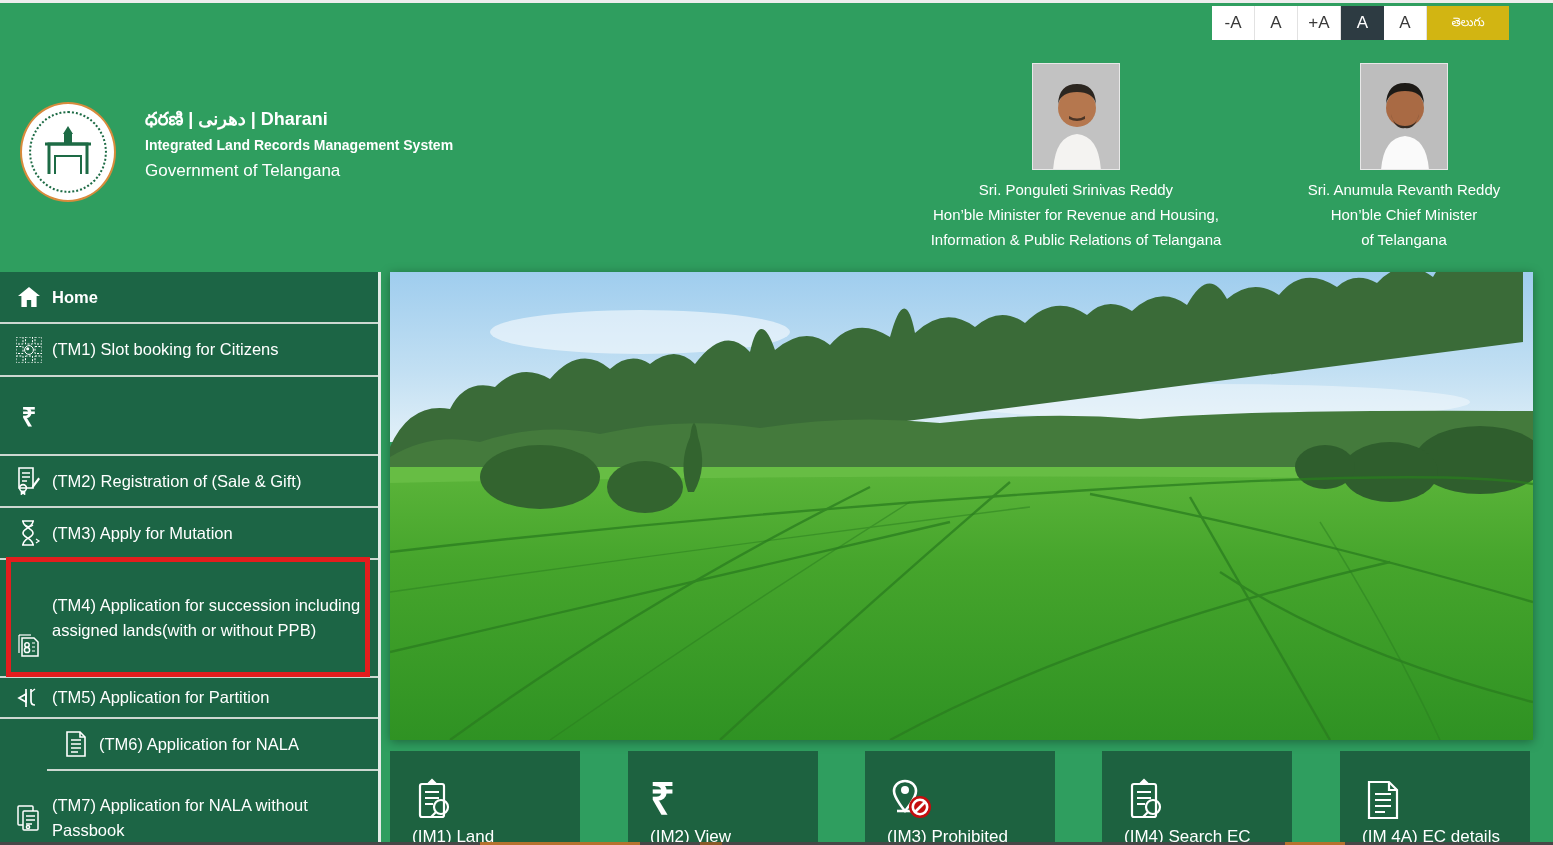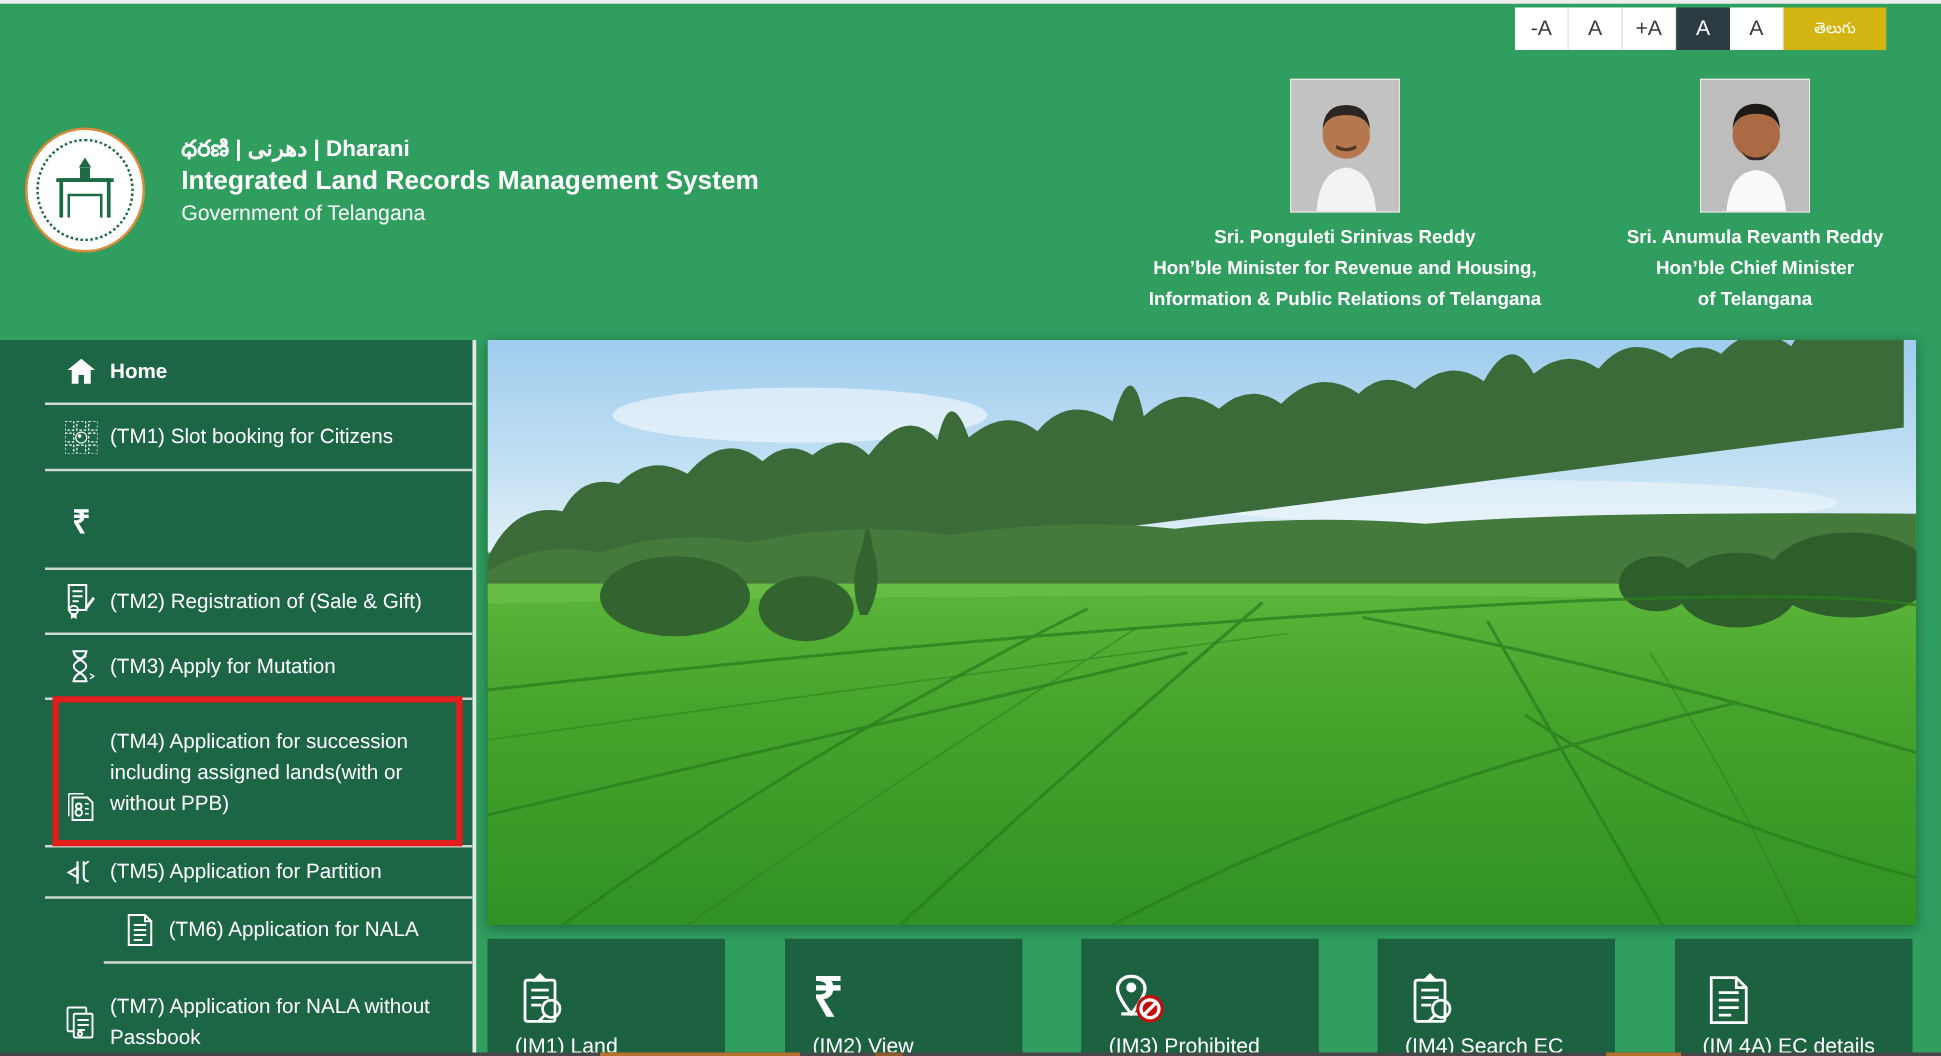--- a/index.html
+++ b/index.html
@@ -28,36 +28,36 @@
     background:#fff; border-radius:50%; border:2px solid #d88b3c;
     display:flex; align-items:center; justify-content:center;
   }
   .logo-inner {
     width:78px; height:82px; border-radius:50%;
     border:2px dotted #1d6b45;
     display:flex; align-items:center; justify-content:center;
   }
   .header-titles { position:absolute; left:145px; top:106px; line-height:26px; }
   .header-titles .t1 { font-size:18px; font-weight:bold; }
-  .header-titles .t2 { font-size:21px; font-weight:bold; }
+  .header-titles .t2 { font-size:14px; font-weight:bold; }
   .header-titles .t3 { font-size:17px; font-weight:normal; }
 
   .minister { position:absolute; top:63px; text-align:center; }
   .minister .photo {
     width:88px; height:107px; margin:0 auto; position:relative; overflow:hidden;
     border:1px solid #e8e8e8;
   }
-  .minister .caption { margin-top:7px; font-size:15px; font-weight:bold; line-height:25px; white-space:nowrap; }
+  .minister .caption { margin-top:7px; font-size:15px; font-weight:normal; line-height:25px; white-space:nowrap; }
   .m1 { left:890px; width:372px; }
   .m2 { left:1253px; width:302px; }
 
   
   .sidebar {
     position:absolute; left:0; top:272px; width:381px; height:573px;
-    background:#1c6545; border-right:3px solid #e4ece7;padding-left:36px;
+    background:#1c6545; border-right:3px solid #e4ece7;
   }
   .side-item {
     display:flex; align-items:center;
     border-bottom:2px solid #ccd8d1;
     padding:6px 16px 6px 10px;
     font-size:16.5px; color:#fff; position:relative; cursor:pointer;
   }
   .side-item .ic { width:38px; min-width:38px; display:flex; align-items:center; justify-content:center; }
   .side-item .lbl { padding-left:4px; line-height:25px; }
   .h-home { height:52px; } .h-tm1 { height:53px; } .h-tm1a { height:79px; }

